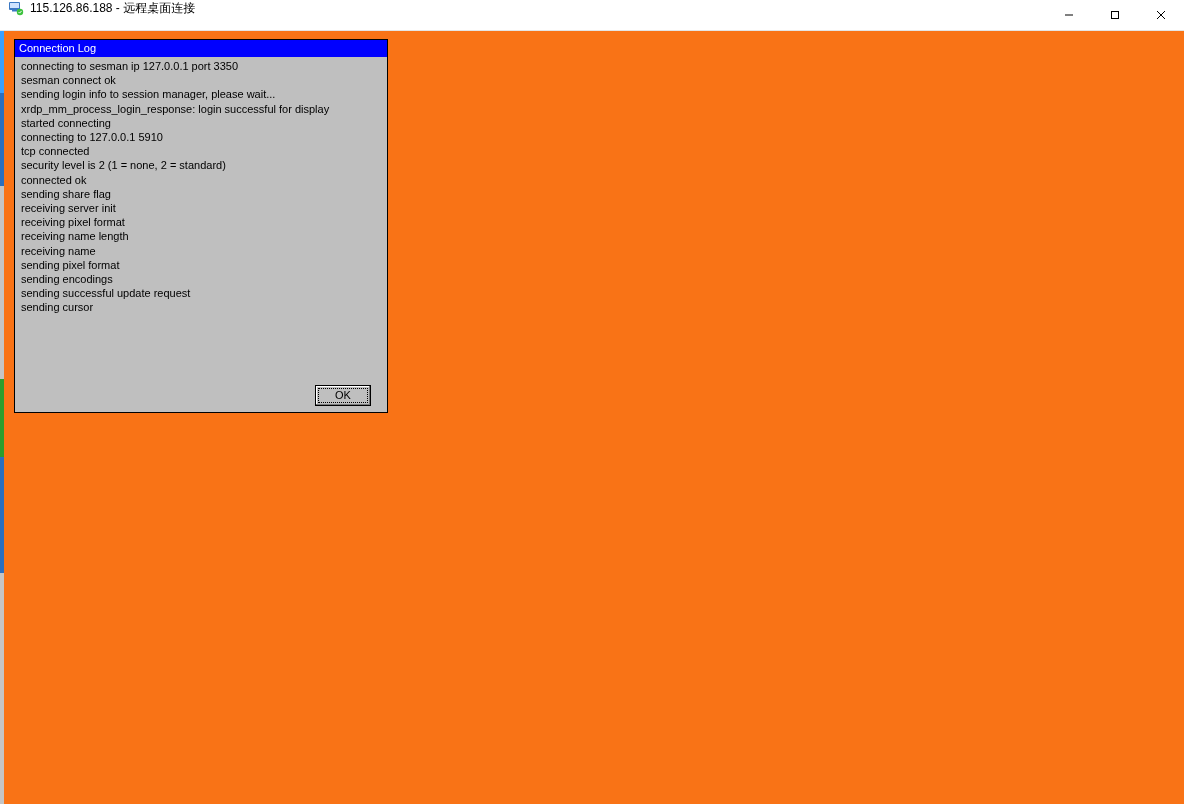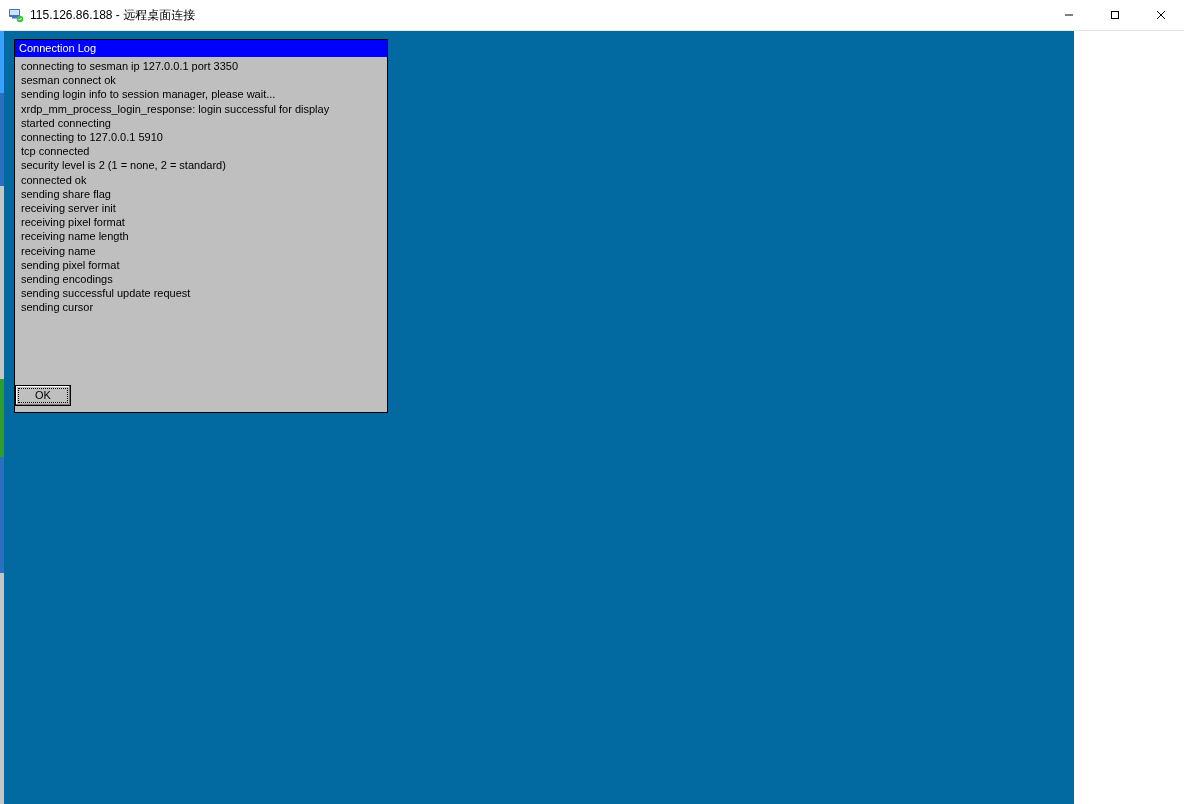--- a/index.html
+++ b/index.html
@@ -1,31 +1,31 @@
 <!DOCTYPE html>
 <html><head>
 <meta charset="utf-8">
 <style>
   html,body{margin:0;padding:0;width:1184px;height:804px;overflow:hidden;font-family:"Segoe UI","Microsoft YaHei",Tahoma,sans-serif;background:#fff}
   
-  .titlebar{height:30px;background:#fff;display:flex;align-items:center;border-bottom:1px solid #e5e5e5;color:#000;font-size:12px}
+  .titlebar{height:30px;background:#fff;display:flex;border-bottom:1px solid #e5e5e5;color:#000;font-size:12px}
   .titlebar .icon{width:16px;height:16px;margin:0 6px 0 8px;display:inline-flex;align-items:center;justify-content:center}
   .titlebar .title{flex:0 0 auto}
   .titlebar .spacer{flex:1 1 auto}
   .winbtn{width:46px;height:30px;display:flex;align-items:center;justify-content:center;color:#000;font-family:"Segoe MDL2 Assets","Segoe UI Symbol",sans-serif;font-size:10px;background:#fff}
   
-  .session{position:relative;width:1074px;height:774px;background:#0369a1}
+  .session{position:relative;width:1184px;height:774px;background:#f97316}
   .leftedge{position:absolute;left:0;top:0;width:4px;height:100%;background:linear-gradient(180deg,#3aa0ff 0 8%,#2b6fbf 8% 20%,#c5c5c5 20% 45%,#2d9d2d 45% 55%,#2b6fbf 55% 70%,#c5c5c5 70% 100%)}
   
   .dialog{position:absolute;left:14px;top:8px;width:374px;height:374px;background:#bfbfbf;border:1px solid #000;box-sizing:border-box;display:flex;flex-direction:column}
   .dialog .dlg-title{height:17px;background:#0000ff;color:#fff;font-size:11px;line-height:17px;padding:0 4px;font-family:Tahoma,sans-serif}
   .dialog .dlg-body{flex:1 1 auto;position:relative;padding:2px 6px 6px 6px;overflow:hidden}
   .loglines{font-family:Tahoma,"Segoe UI",sans-serif;font-size:11px;line-height:14.2px;color:#000;white-space:nowrap}
   .loglines div{overflow:hidden;text-overflow:clip}
-  .dlg-footer{height:34px;display:flex;align-items:center;padding-right:16px}
+  .dlg-footer{height:34px;display:flex;align-items:center;justify-content:flex-end;padding-right:16px}
   .okbtn{width:56px;height:21px;background:#bfbfbf;border:1px solid #000;outline:1px dotted #000;outline-offset:-4px;font-size:11px;font-family:Tahoma,sans-serif;box-shadow:inset -1px -1px 0 #7a7a7a, inset 1px 1px 0 #fff;padding:0;cursor:default}
 </style>
 </head>
 <body>
 
 <div class="titlebar">
   <span class="icon">
     <svg width="16" height="16" viewBox="0 0 16 16">
       <rect x="1" y="2" width="11" height="8" rx="1" fill="#3b78c3"></rect>
       <rect x="2" y="3" width="9" height="5" fill="#cfe3ff"></rect>

